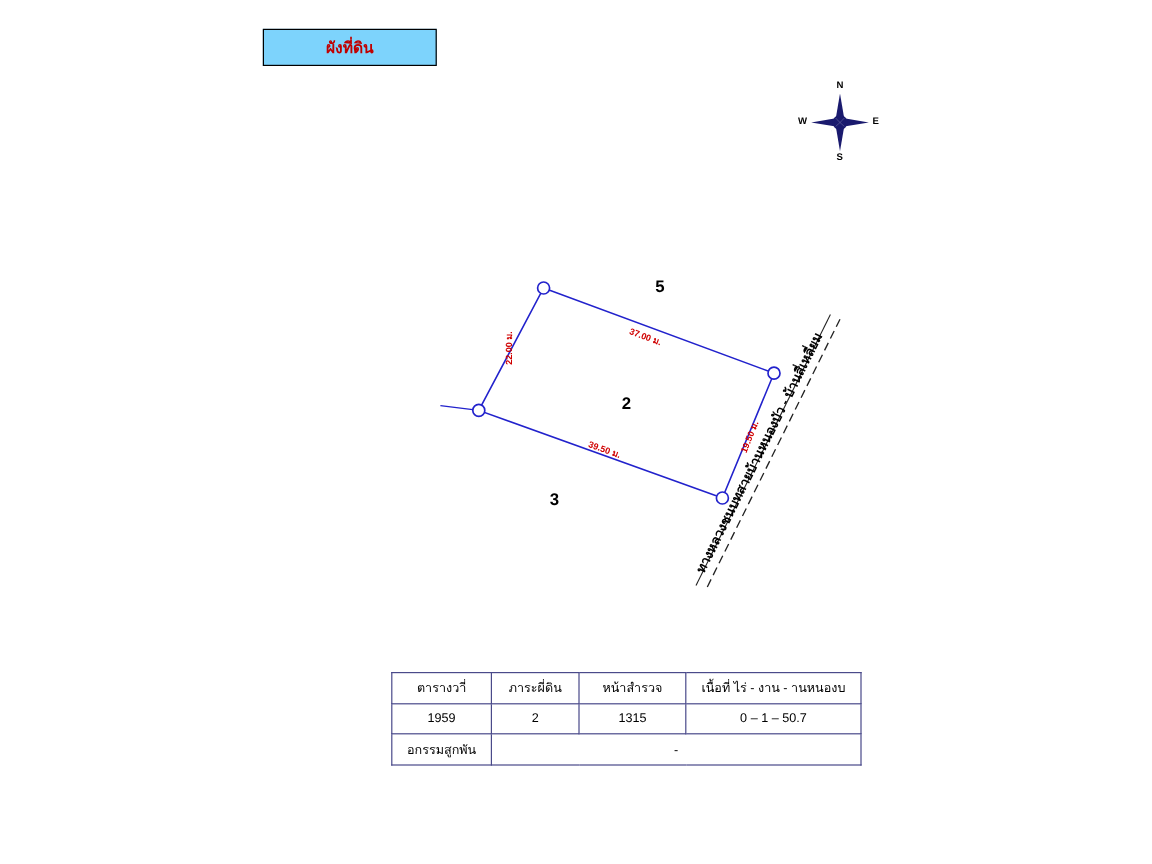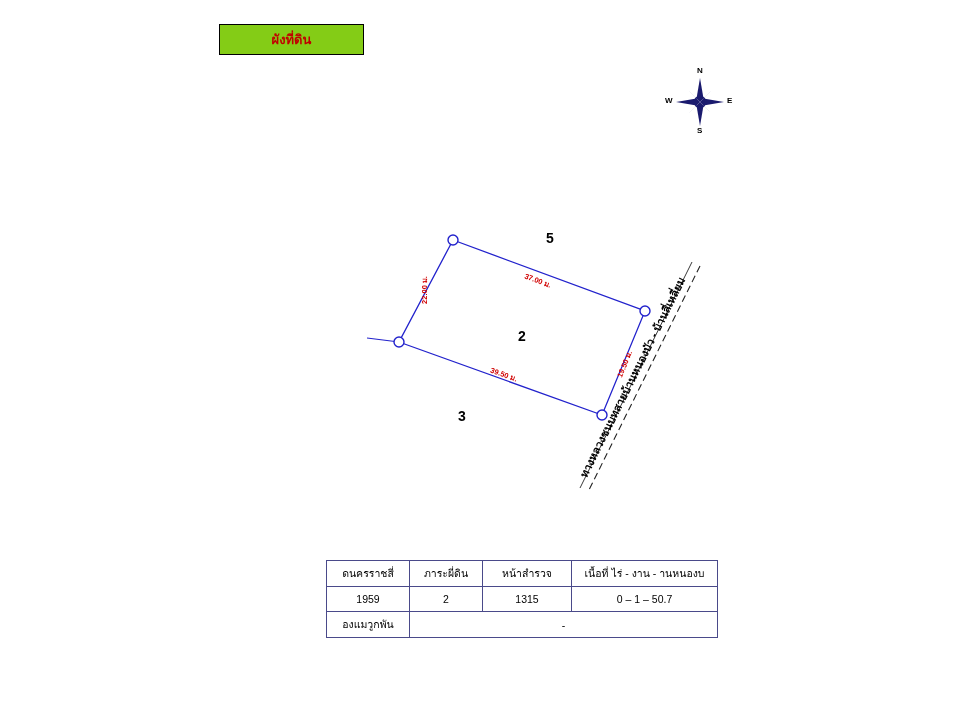--- a/index.html
+++ b/index.html
@@ -15,21 +15,21 @@
     overflow: hidden;
   }
 
   
   #title-box {
     position: absolute;
     left: 219px;
     top: 24px;
     width: 143px;
     height: 29px;
-    background: #84cc16;
+    background: #7dd3fc;
     border: 1px solid #000000;
     display: flex;
     align-items: center;
     justify-content: center;
   }
   #title-box .title-text {
     color: #c00000;
     font-size: 13px;
     font-weight: bold;
     line-height: 1;
@@ -151,29 +151,29 @@
   <text class="parcel-num" x="522" y="341" text-anchor="middle">2</text>
   <text class="parcel-num" x="550" y="243" text-anchor="middle">5</text>
   <text class="parcel-num" x="462" y="421" text-anchor="middle">3</text>
 
   <text class="road-label" x="636" y="379" text-anchor="middle" transform="rotate(-63.5 636 379)">ทางหลวงชนบทสายบ้านหนองบัว - บ้านสี่เหลี่ยม</text>
 </svg>
 
 <table id="info-table">
   <tbody>
     <tr>
-      <td style="width:78px">ดนครราชสี่</td>
+      <td style="width:78px">ตารางวาี่</td>
       <td style="width:68px">ภาระผี่ดิน</td>
       <td style="width:84px">หน้าสำรวจ</td>
       <td>เนื้อที่ ไร่ - งาน - านหนองบ</td>
     </tr>
     <tr>
       <td>1959</td>
       <td>2</td>
       <td>1315</td>
       <td>0 – 1 – 50.7</td>
     </tr>
     <tr>
-      <td>องแมวูกพัน</td>
+      <td>อกรรมสูกพัน</td>
       <td colspan="3">-</td>
     </tr>
   </tbody>
 </table>
 
 </body></html>

